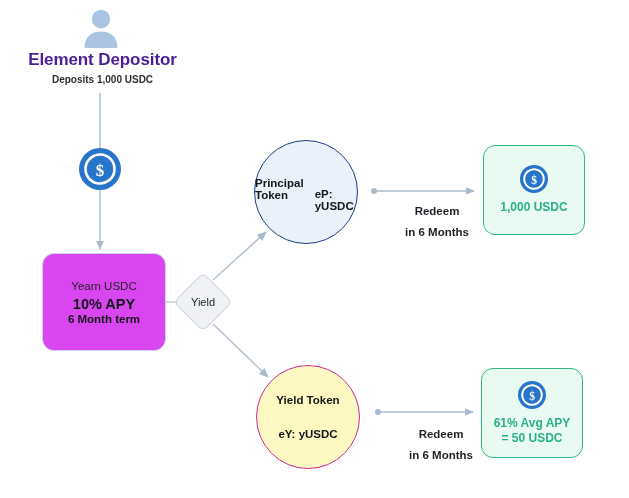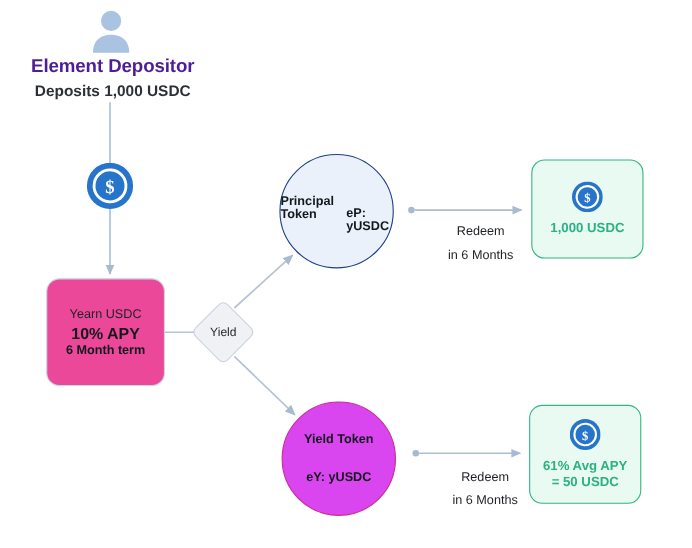--- a/index.html
+++ b/index.html
@@ -41,36 +41,36 @@
     text-align: center;
     font-size: 17px;
     font-weight: bold;
     color: #4c1d95;
     letter-spacing: -0.1px;
   }
   #depositor-sub {
     left: 0px; top: 74px;
     width: 205px;
     text-align: center;
-    font-size: 14px;
+    font-size: 10px;
     font-weight: bold;
     color: #2c3036;
   }
 
   
   #usdc-coin-deposit {
     left: 79px; top: 148px;
     width: 42px; height: 42px;
   }
 
   
   #yearn-box {
     left: 42px; top: 253px;
-    width: 108px; height: 98px;
-    background: #ec4899;
+    width: 124px; height: 98px;
+    background: #d946ef;
     border: 1px solid #c9d6e5;
     border-radius: 12px;
     box-sizing: border-box;
     display: flex;
     flex-direction: column;
     align-items: center;
     justify-content: center;
   }
   #yearn-box .l1 {
     font-size: 11.5px;
@@ -142,35 +142,35 @@
     font-weight: bold;
     color: #14171b;
     margin-top: 16px;
   }
 
   
   #yield-token {
     left: 256px; top: 365px;
     width: 104px; height: 104px;
     border-radius: 50%;
-    background: #d946ef;
+    background: #fef9c3;
     border: 1.8px solid #cc2a94;
     box-sizing: border-box;
     display: flex;
     flex-direction: column;
     align-items: center;
     justify-content: center;
   }
 
   
   .redeem-label {
     width: 130px;
     text-align: center;
     font-size: 11.5px;
-    font-weight: normal;
+    font-weight: bold;
     color: #1d2024;
     line-height: 21px;
   }
   #redeem-top { left: 372px; top: 201px; }
   #redeem-bottom { left: 376px; top: 424px; }
 
   
   .green-box {
     background: #e8faf1;
     border: 1.6px solid #31b87f;

